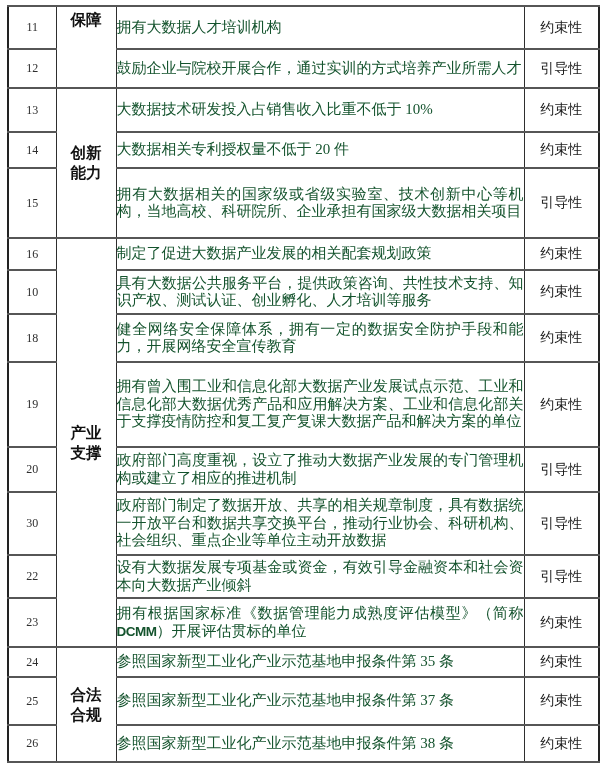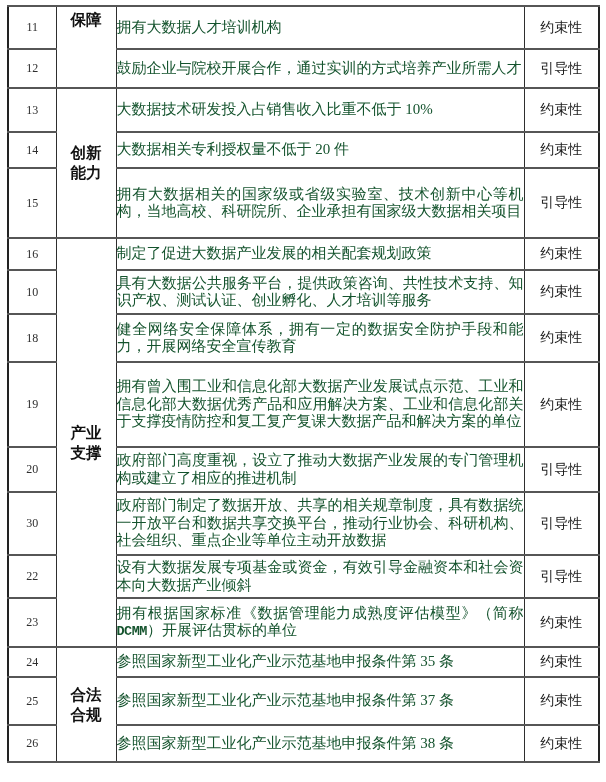--- a/index.html
+++ b/index.html
@@ -24,21 +24,21 @@
     text-align:center; font-weight:bold; font-size:15.5px; color:#111111;
     white-space:pre-line; line-height:1.28;
     font-family:"Liberation Sans","DejaVu Sans",sans-serif;
   }
   td.cat-top { vertical-align:top; padding-top:3px; }
   td.desc {
     font-size:15px; line-height:17.5px; padding:2px 0;
     text-align:justify; color:#14532d;
   }
   td.type { text-align:center; font-size:14px; color:#1c1c1c; }
-  .dcmm { font-family:Liberation Mono, monospace;
+  .dcmm { font-family:Liberation Sans, sans-serif;
           font-weight:bold; font-size:13.5px; letter-spacing:-0.5px; }
 </style>
 </head>
 <body>
 
 <div class="sheet">
   <table class="grid">
     <colgroup>
       <col style="width:48px">
         <col style="width:60px">

